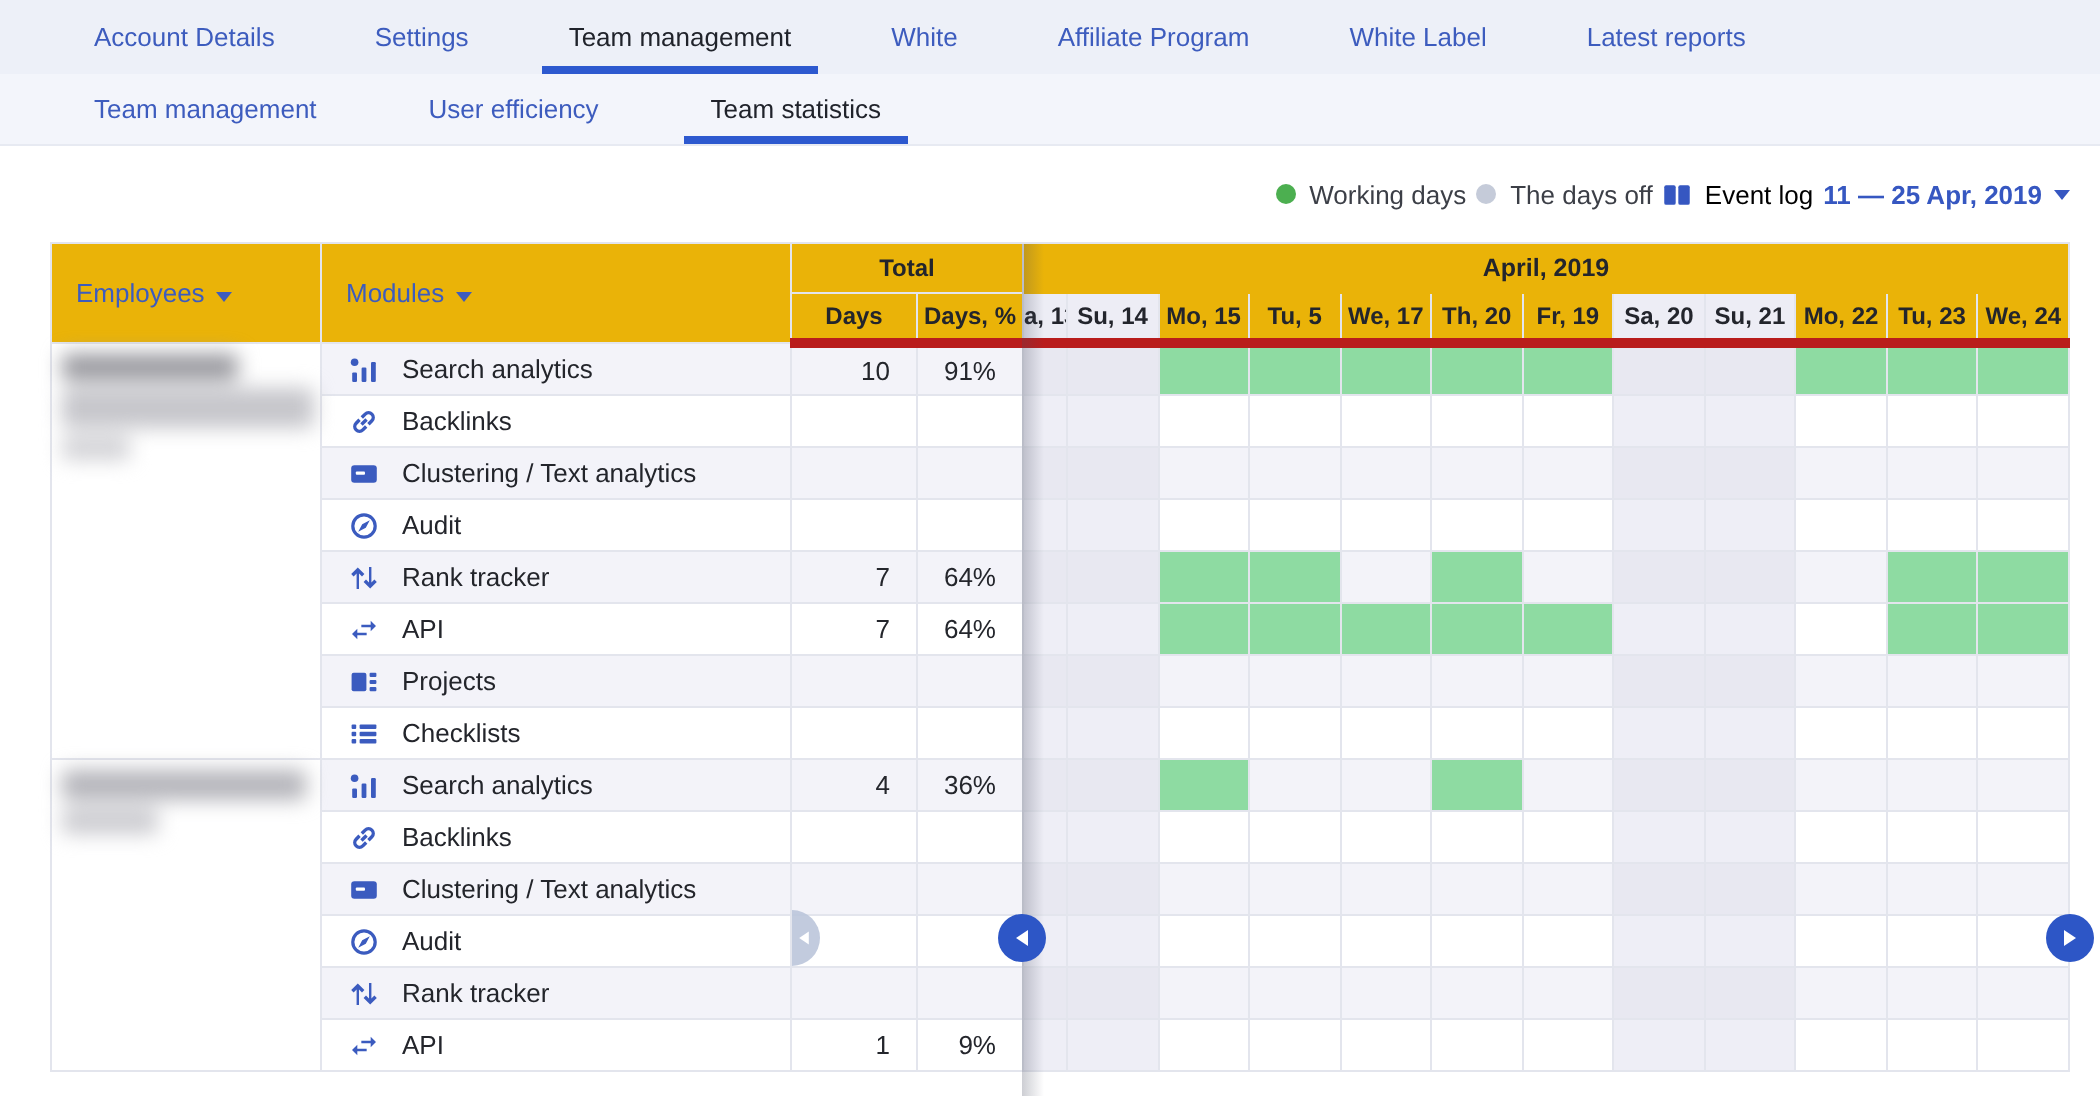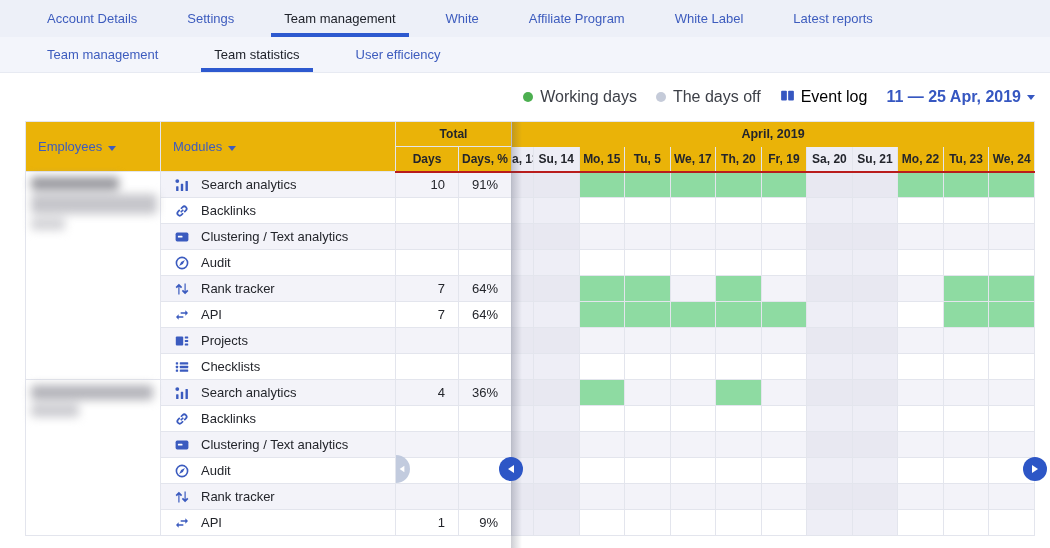--- a/index.html
+++ b/index.html
@@ -14,36 +14,36 @@
               font-size:13px; font-weight:500; color:#3d5cbe; position:relative; cursor:pointer;
               white-space:nowrap; }
   .subnav .nav-item { margin-right:30px; }
   .nav-item.active { color:#20232b; }
   .nav-item.active::after { content:""; position:absolute; left:0; right:0; bottom:0; height:4px;
               background:#2d59cf; }
 
   
   .titlebar { height:48px; display:flex; align-items:center; padding:0 15px 0 30px; }
   .page-title { font-size:18px; font-weight:400; color:#171a20; letter-spacing:.2px; }
-  .legend { margin-left:auto; display:flex; align-items:center; gap:19px; font-size:16px; color:#3c3f47; }
+  .legend { margin-left:auto; display:flex; align-items:center; gap:5px; font-size:13px; color:#3c3f47; }
   .legend-item { display:flex; align-items:center; gap:7px; }
   .dot { width:10px; height:10px; border-radius:50%; flex:0 0 auto; }
   .eventlog { display:flex; align-items:flex-start; gap:6px; color:#000000; cursor:pointer; }
   .eventlog .icon svg { display:block; }
   .daterange { display:flex; align-items:center; gap:6px; color:#3657c1; font-weight:700; cursor:pointer; }
   .caret-down { width:0; height:0; border-left:4px solid transparent; border-right:4px solid transparent;
                 border-top:5px solid currentColor; display:inline-block; }
 
   
   .table-wrap { position:relative; margin-left:25px; width:1010px; }
   table { border-collapse:collapse; table-layout:fixed; width:1010px; font-size:13px; color:#24262c;
           border:1px solid #d9dce4; }
   th, td { border:1px solid #e3e5ed; padding:0; }
   thead th { height:25px; font-size:12px; font-weight:700; color:#23252c; background:#eab308; }
-  thead tr:last-child th { border-bottom:2px solid #b91c1c; }
+  thead tr:last-child th { border-bottom:5px solid #b91c1c; }
   th.sort-th { font-size:13px; font-weight:400; color:#3d5cbe; text-align:left; padding-left:12px; cursor:pointer; }
   th.sort-th .caret-down { margin-left:6px; border-top-width:5px; }
   th.month-th { border-bottom:none; font-size:12.5px; }
   th.date-th { border-top:none; }
   th.date-th.weekend { background:#ededf5; }
   th.partial { overflow:hidden; white-space:nowrap; }
 
   tbody td { height:26px; background:#fff; }
   tr.stripe td { background:#f3f3f9; }
   td.emp-cell, tr.stripe td.emp-cell { background:#fff; vertical-align:top; }
@@ -82,22 +82,22 @@
     <div class="nav-item">Account Details</div>
     <div class="nav-item">Settings</div>
     <div class="nav-item active">Team management</div>
     <div class="nav-item">White</div>
     <div class="nav-item">Affiliate Program</div>
     <div class="nav-item">White Label</div>
     <div class="nav-item">Latest reports</div>
   </nav>
 <nav class="subnav" id="subnav-items">
     <div class="nav-item">Team management</div>
+    <div class="nav-item">User efficiency</div>
     <div class="nav-item active">Team statistics</div>
-    <div class="nav-item">User efficiency</div>
   </nav>
 
 <div class="titlebar">
   <div class="legend">
     <div class="legend-item">
       <span class="dot" id="dot-working" style="background: rgb(76, 175, 80);"></span>
       <span>Working days</span>
     </div>
     <div class="legend-item">
       <span class="dot" id="dot-off" style="background: rgb(197, 203, 217);"></span>

